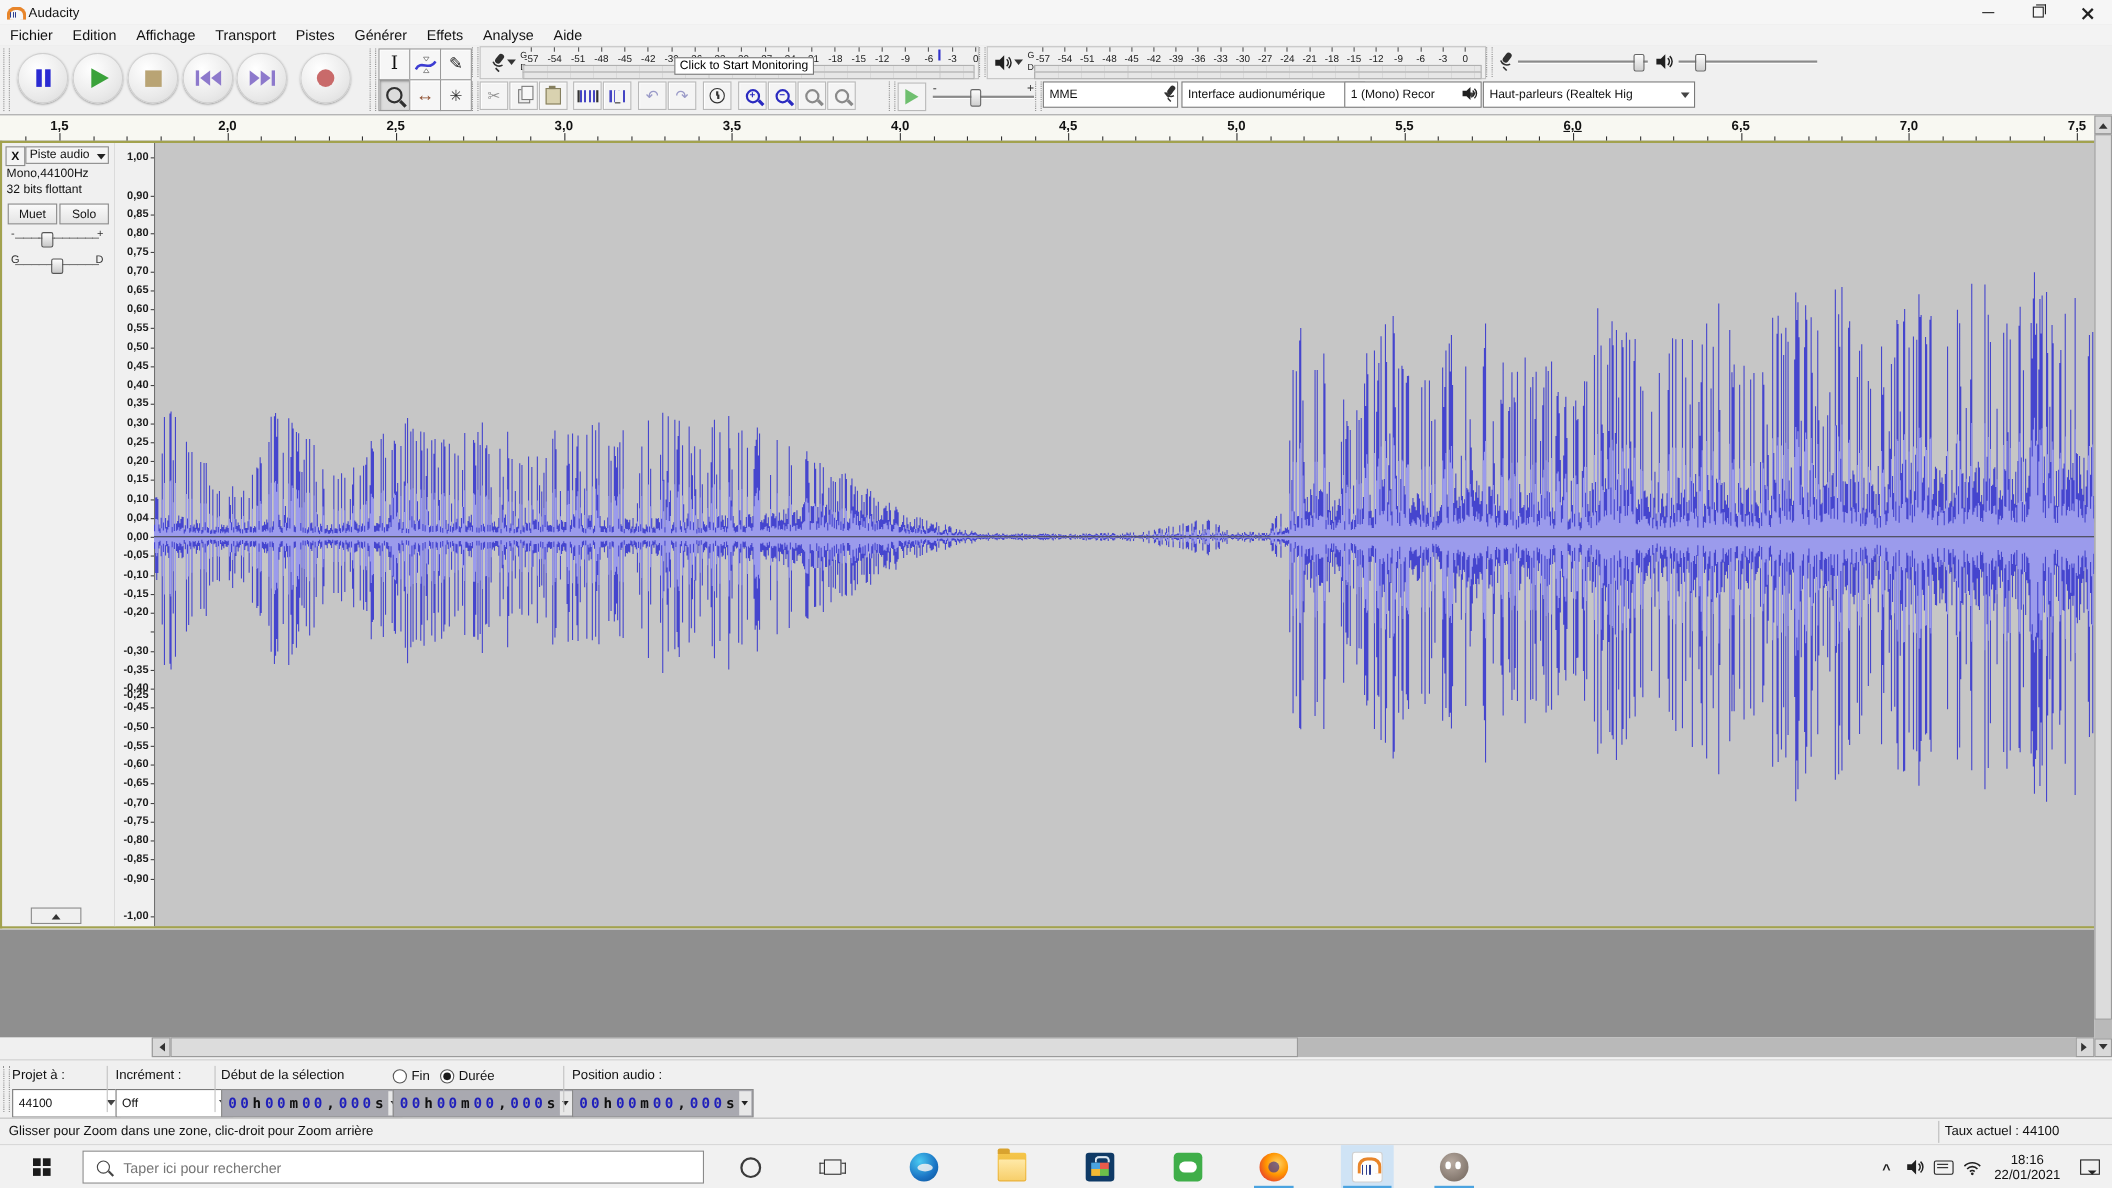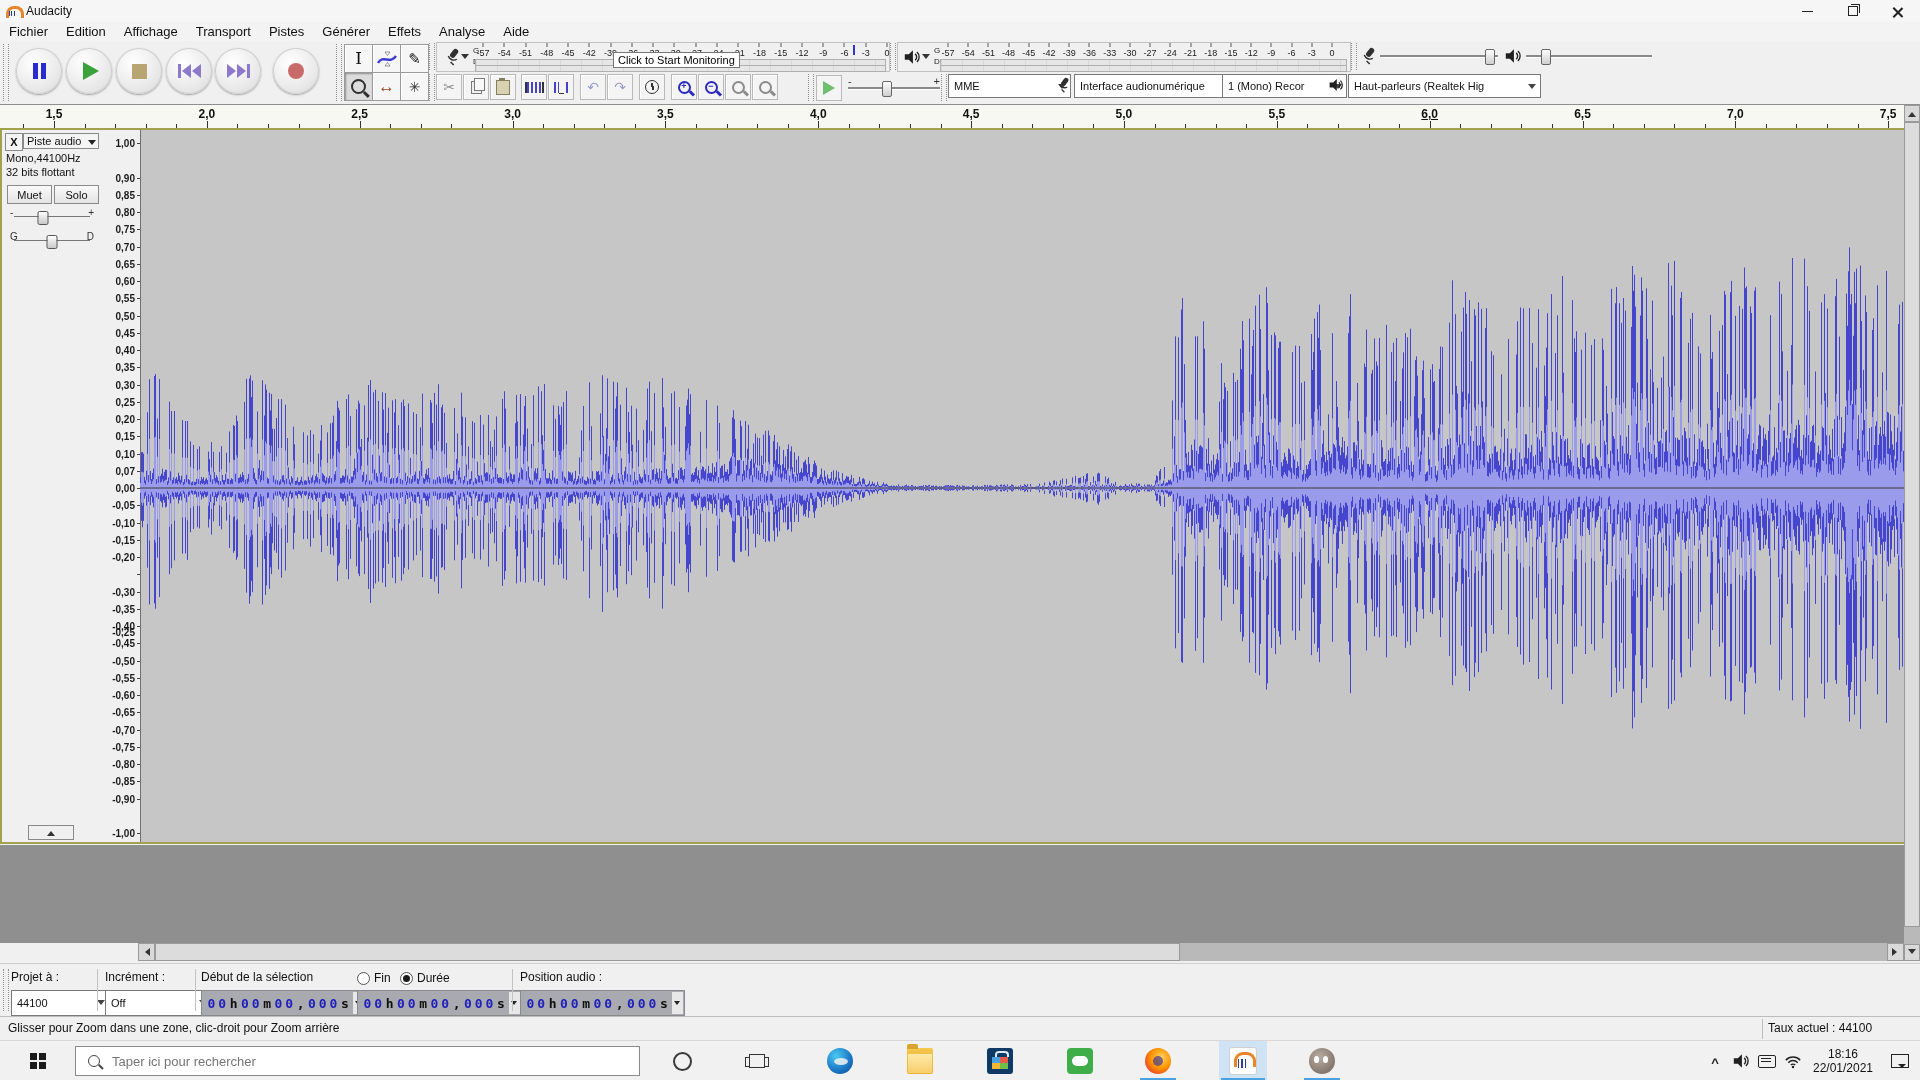--- a/index.html
+++ b/index.html
@@ -635,21 +635,21 @@
         <div class="vs-lab" style="top: 254.5px;">0,30</div>
         <div class="vs-tick" style="top: 254.5px;"></div>
         <div class="vs-lab" style="top: 271.75px;">0,25</div>
         <div class="vs-tick" style="top: 271.75px;"></div>
         <div class="vs-lab" style="top: 289px;">0,20</div>
         <div class="vs-tick" style="top: 289px;"></div>
         <div class="vs-lab" style="top: 306.25px;">0,15</div>
         <div class="vs-tick" style="top: 306.25px;"></div>
         <div class="vs-lab" style="top: 323.5px;">0,10</div>
         <div class="vs-tick" style="top: 323.5px;"></div>
-        <div class="vs-lab" style="top: 340.75px;">0,07</div>
+        <div class="vs-lab" style="top: 340.75px;">0,04</div>
         <div class="vs-tick" style="top: 340.75px;"></div>
         <div class="vs-lab" style="top: 358px;">0,00</div>
         <div class="vs-tick" style="top: 358px;"></div>
         <div class="vs-lab" style="top: 375.25px;">-0,05</div>
         <div class="vs-tick" style="top: 375.25px;"></div>
         <div class="vs-lab" style="top: 392.5px;">-0,10</div>
         <div class="vs-tick" style="top: 392.5px;"></div>
         <div class="vs-lab" style="top: 409.75px;">-0,15</div>
         <div class="vs-tick" style="top: 409.75px;"></div>
         <div class="vs-lab" style="top: 427px;">-0,20</div>

